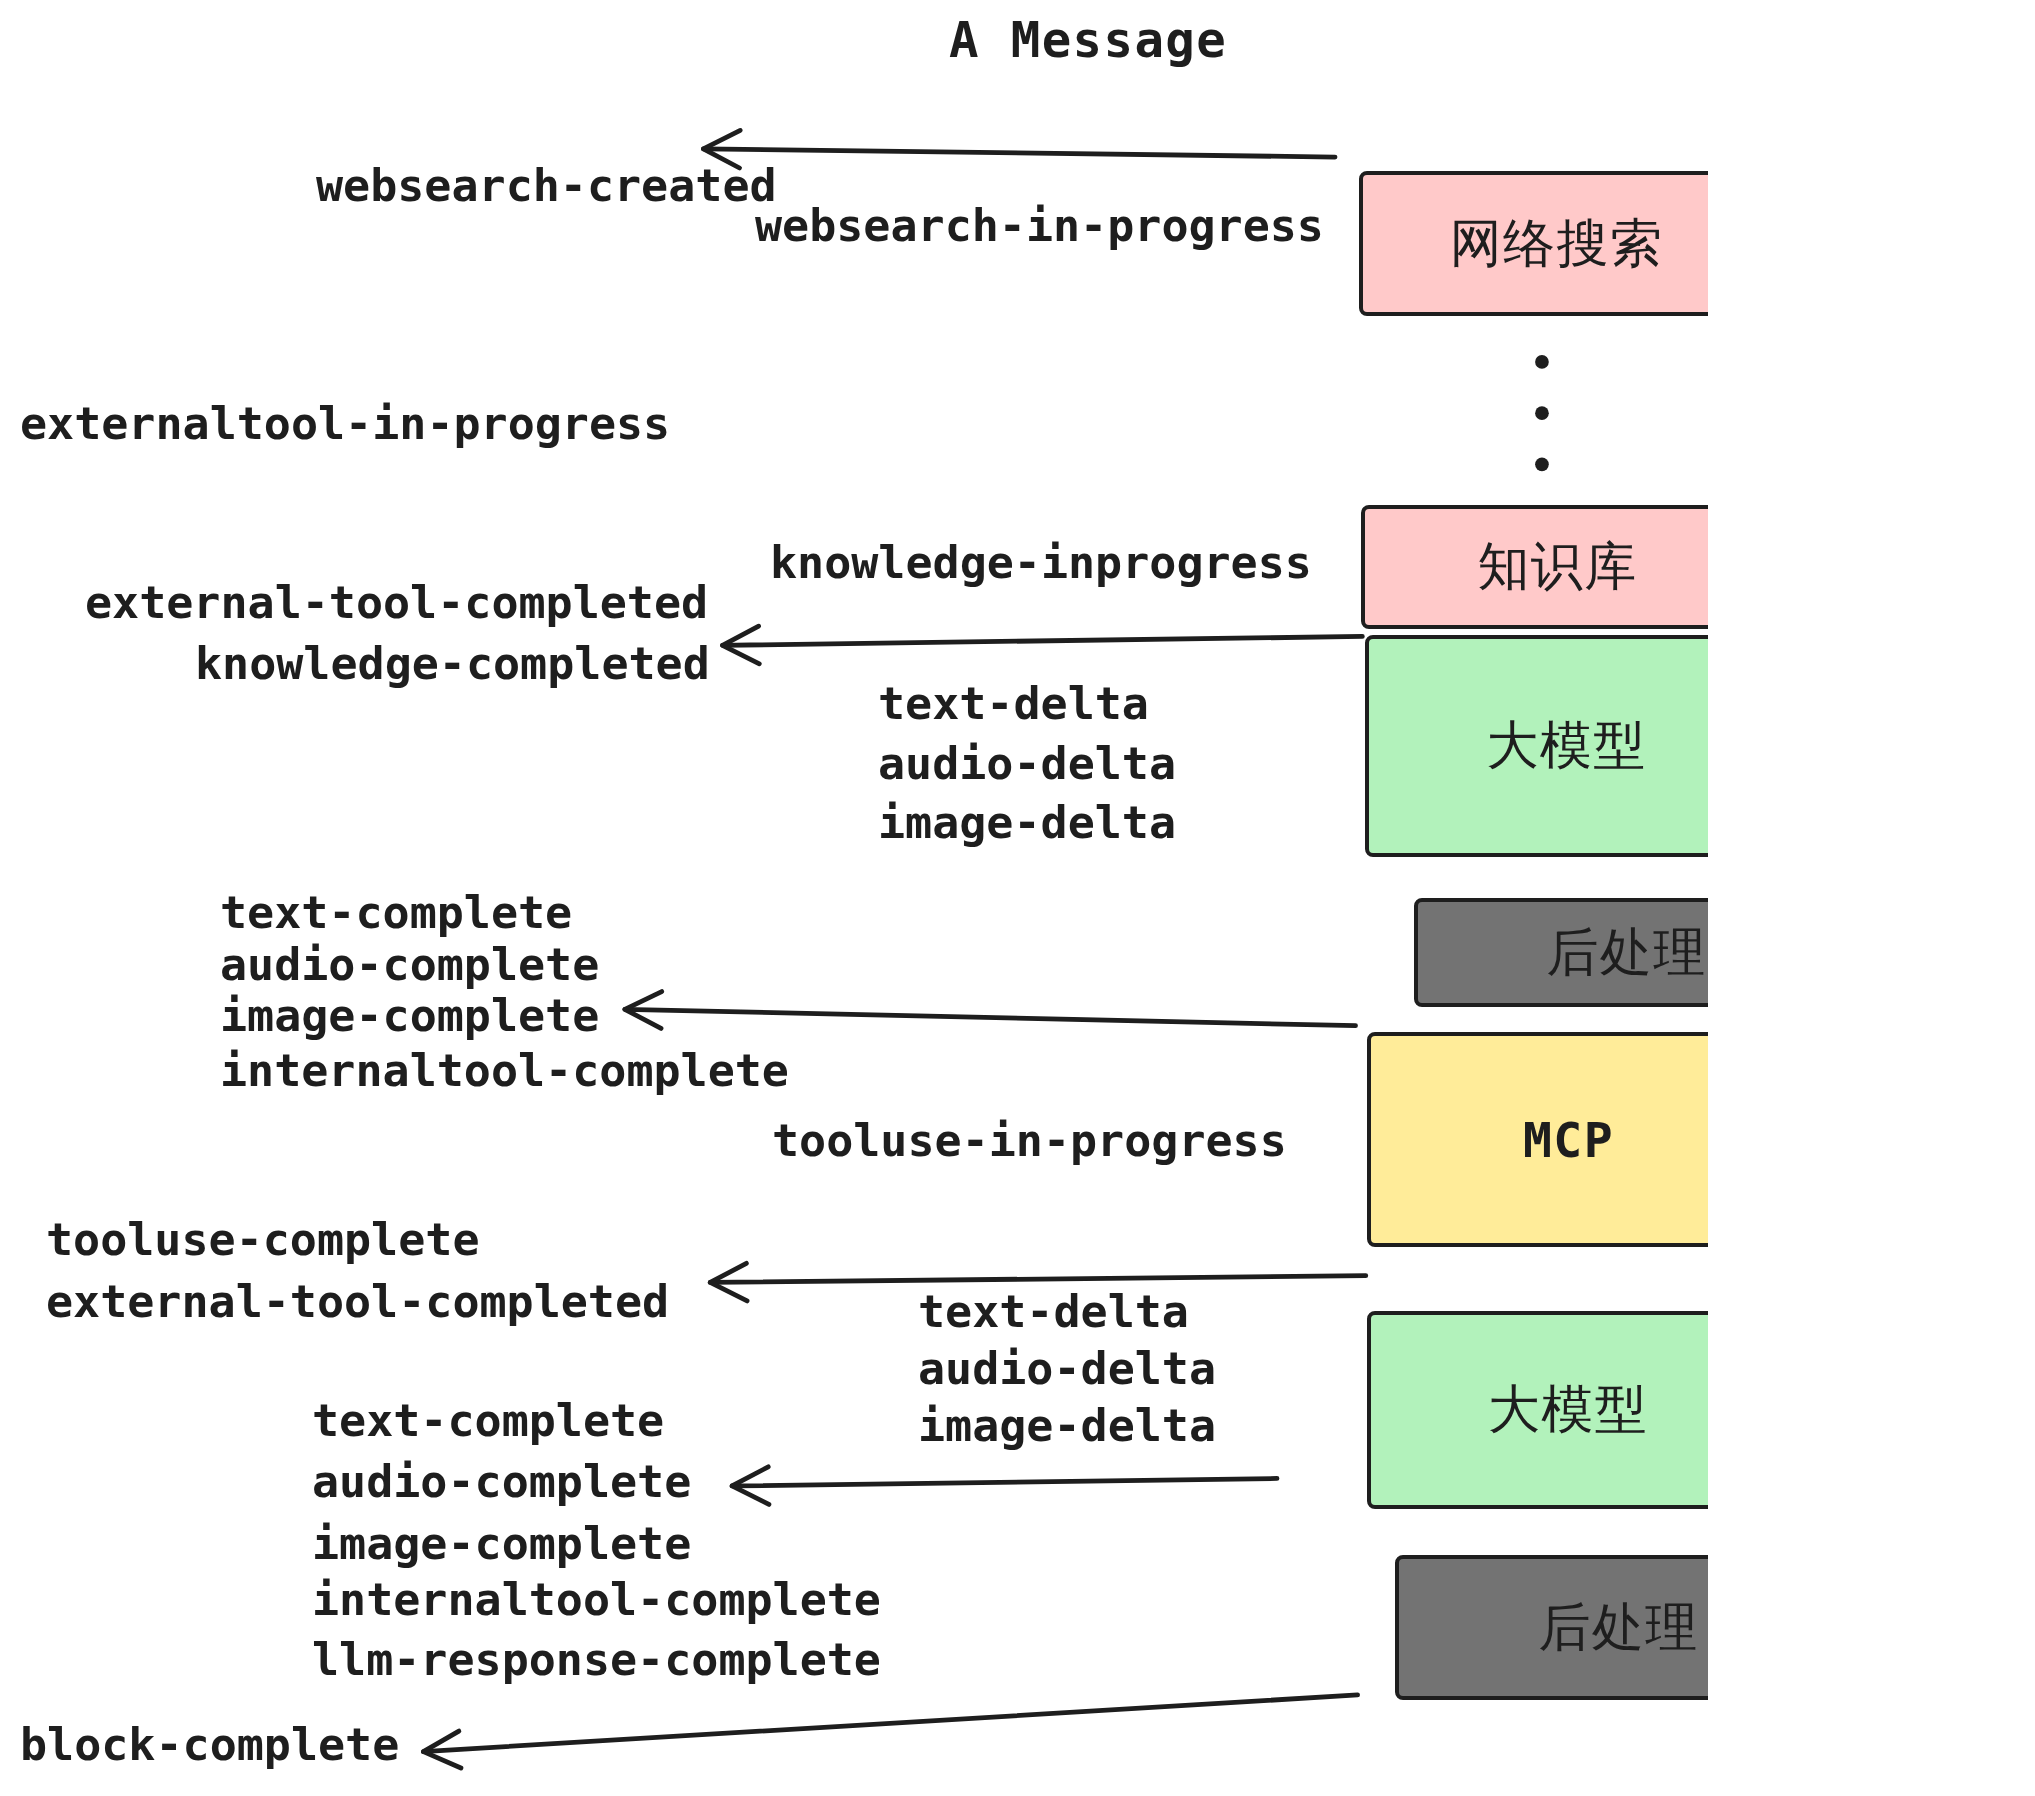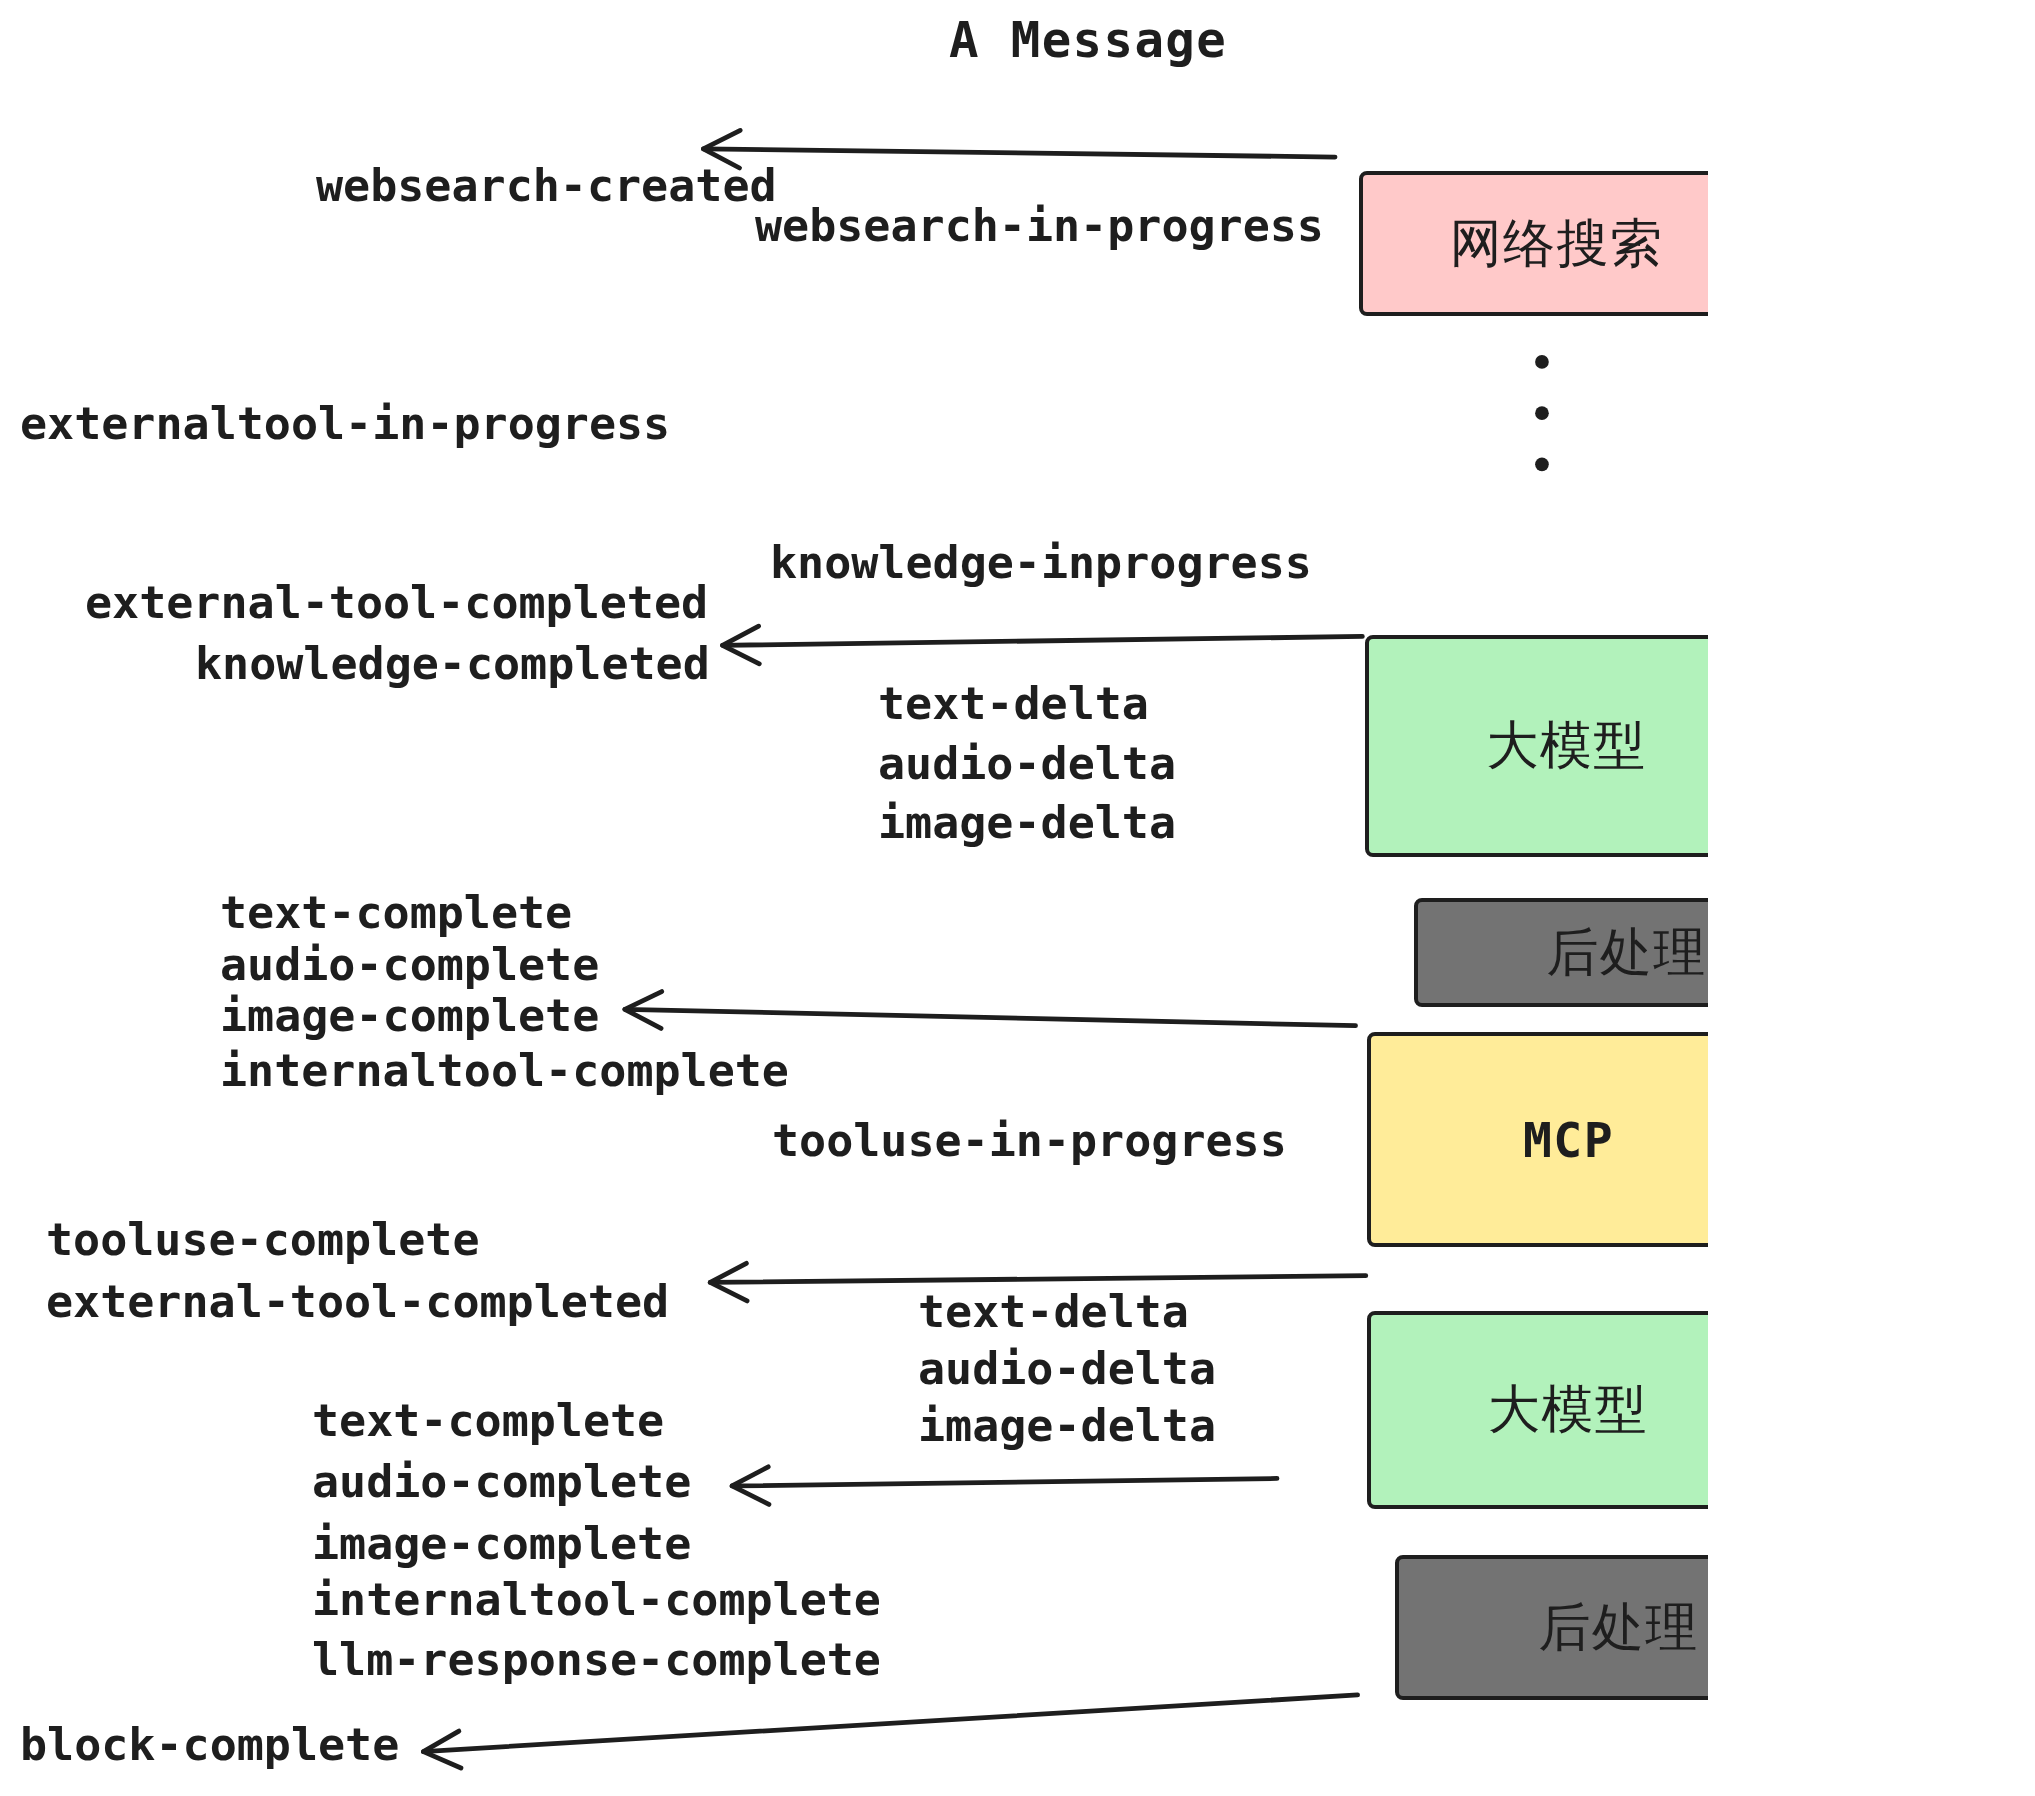--- a/index.html
+++ b/index.html
@@ -112,20 +112,23 @@
       <circle cx="2258" cy="605" r="10"></circle>
       <circle cx="2258" cy="680" r="10"></circle>
     </g>
   </svg>
 
   <div class="title">A Message</div>
 
   <div class="stage pink" style="left:1359px;top:171px;width:395px;height:145px">
     <span class="stage-label">网络搜索</span>
   </div>
+  <div class="stage pink" style="left:1361px;top:505px;width:393px;height:124px">
+    <span class="stage-label">知识库</span>
+  </div>
   <div class="stage green" style="left:1365px;top:635px;width:403px;height:222px">
     <span class="stage-label">大模型</span>
   </div>
   <div class="stage white" style="left:1378px;top:898px;width:425px;height:109px">
     <span class="stage-label">后处理</span>
   </div>
   <div class="stage yellow" style="left:1367px;top:1032px;width:403px;height:215px">
     <span class="stage-label mono">MCP</span>
   </div>
   <div class="stage green" style="left:1367px;top:1311px;width:402px;height:198px">

